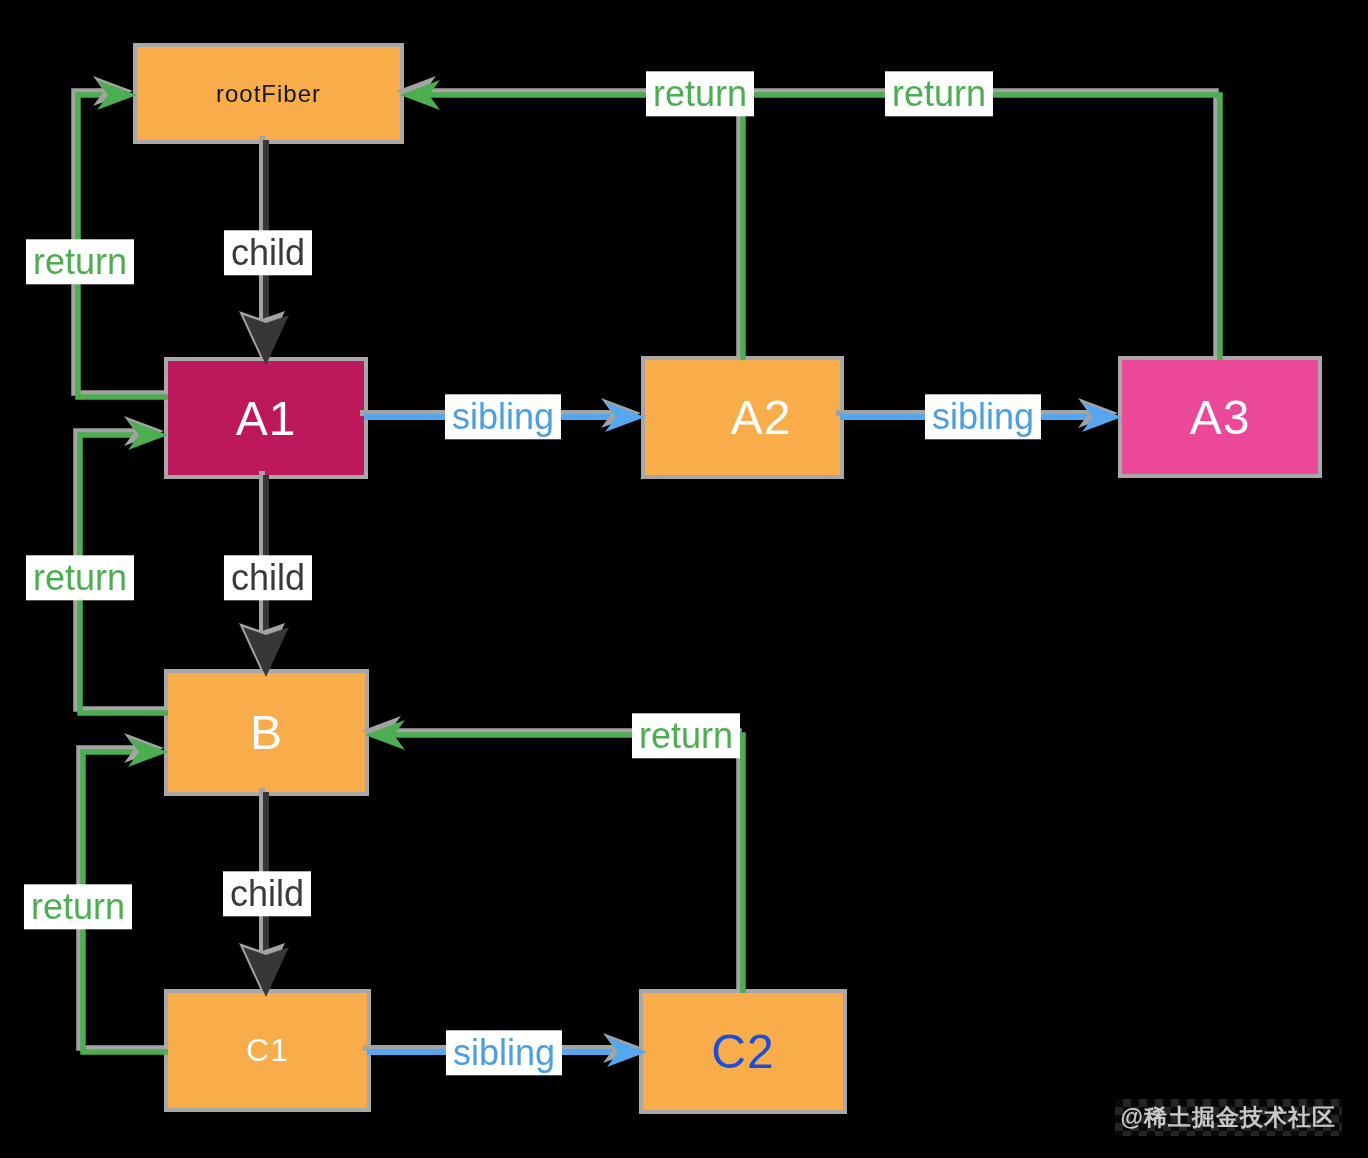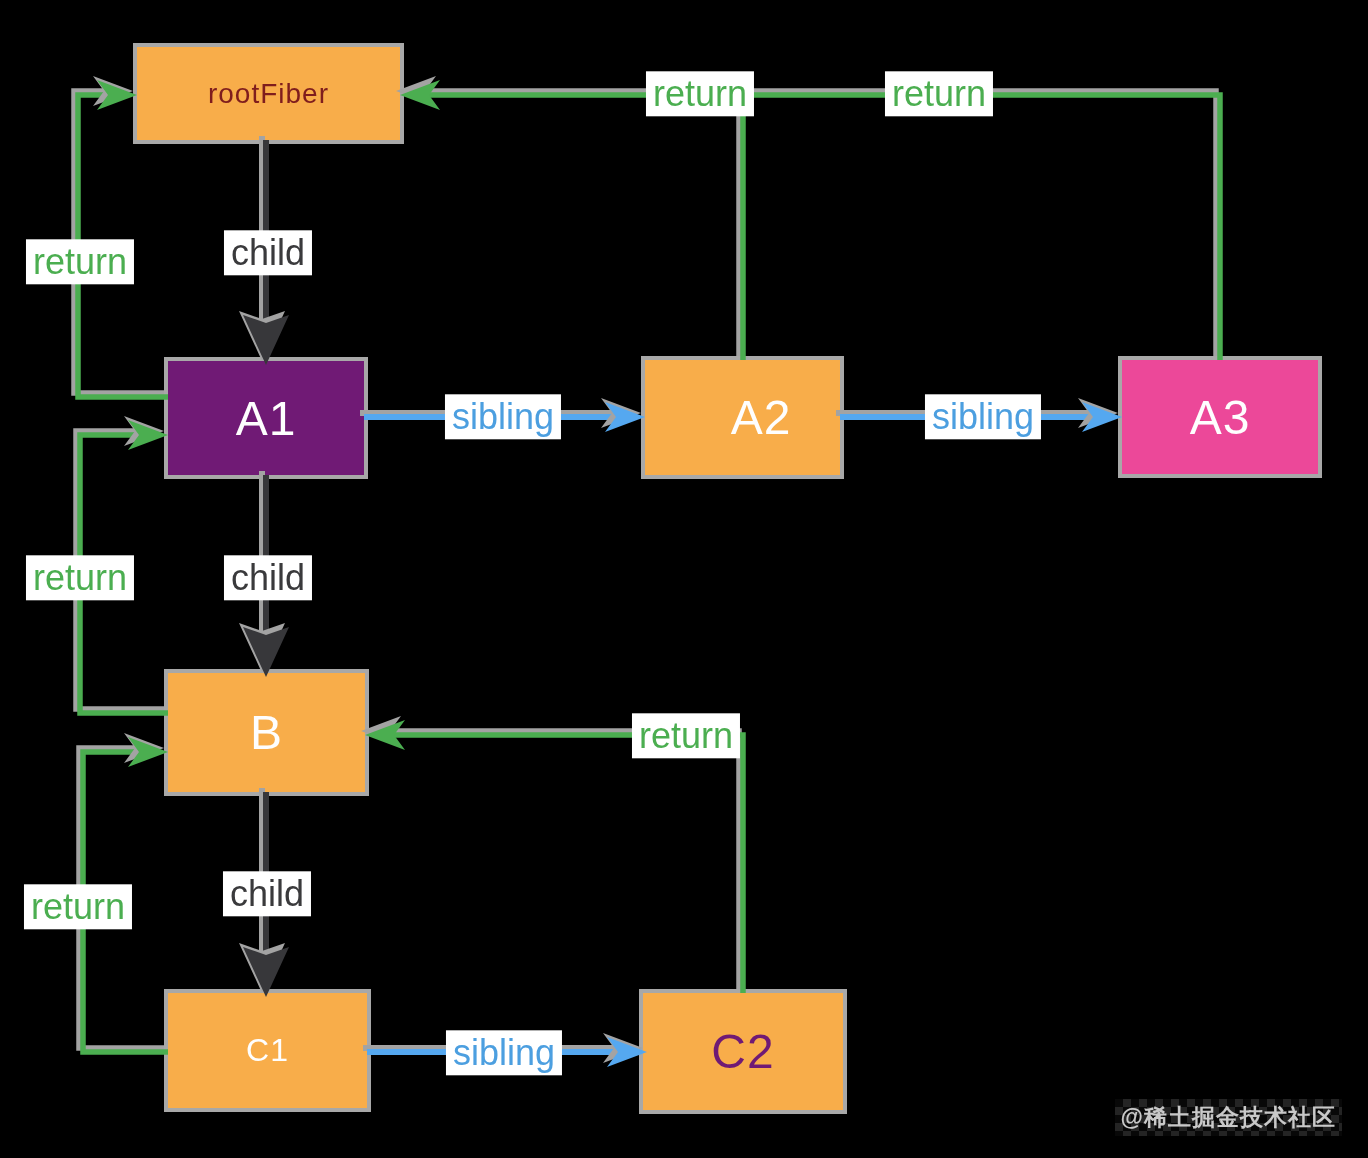--- a/index.html
+++ b/index.html
@@ -39,39 +39,39 @@
     background-size:16px 16px;
     font-weight:bold;
   }
 </style>
 </head>
 <body>
 
 <div class="stage">
   <div class="layer" id="nodes-layer">
       <div class="node" style="left: 137px; top: 47px; width: 263px; height: 93px; background: rgb(248, 173, 74);">
-        <span style="color: #7f1d1d; font-size: 28px;">rootFiber</span>
+        <span style="color: #0f172a; font-size: 24px;">rootFiber</span>
       </div>
-      <div class="node" style="left: 168px; top: 361px; width: 196px; height: 114px; background: #701a75;">
+      <div class="node" style="left: 168px; top: 361px; width: 196px; height: 114px; background: #be185d;">
         <span style="color: rgb(254, 254, 254); font-size: 48px;">A1</span>
       </div>
       <div class="node" style="left: 645px; top: 360px; width: 195px; height: 115px; background: rgb(248, 173, 74);">
         <span style="color: rgb(254, 254, 254); font-size: 48px; margin-left: 37px;">A2</span>
       </div>
       <div class="node" style="left: 1122px; top: 360px; width: 196px; height: 114px; background: #ec4899;">
         <span style="color: rgb(254, 254, 254); font-size: 48px;">A3</span>
       </div>
       <div class="node" style="left: 168px; top: 673px; width: 197px; height: 119px; background: rgb(248, 173, 74);">
         <span style="color: rgb(254, 254, 254); font-size: 48px;">B</span>
       </div>
       <div class="node" style="left: 168px; top: 993px; width: 199px; height: 115px; background: rgb(248, 173, 74);">
         <span style="color: rgb(254, 254, 254); font-size: 32px;">C1</span>
       </div>
       <div class="node" style="left: 643px; top: 993px; width: 200px; height: 117px; background: rgb(248, 173, 74);">
-        <span style="color: #701a75; font-size: 48px;">C2</span>
+        <span style="color: #1d4ed8; font-size: 48px;">C2</span>
       </div>
     </div>
   <svg class="edges" id="edges-layer" width="1368" height="1158" viewBox="0 0 1368 1158">
       <g>
         <path d="M 168 397 H 78 V 95 H 128" fill="none" stroke="#A3A3A3" stroke-width="5.5" transform="translate(-4,-4)"></path>
         <path d="M 168 397 H 78 V 95 H 128" fill="none" stroke="#4BAE50" stroke-width="5.5"></path>
         <polygon points="137,95 97,80 108,95 97,110" fill="#A3A3A3" transform="translate(-4,-4)"></polygon>
         <polygon points="137,95 97,80 108,95 97,110" fill="#4BAE50"></polygon>
       </g>
       <g>

